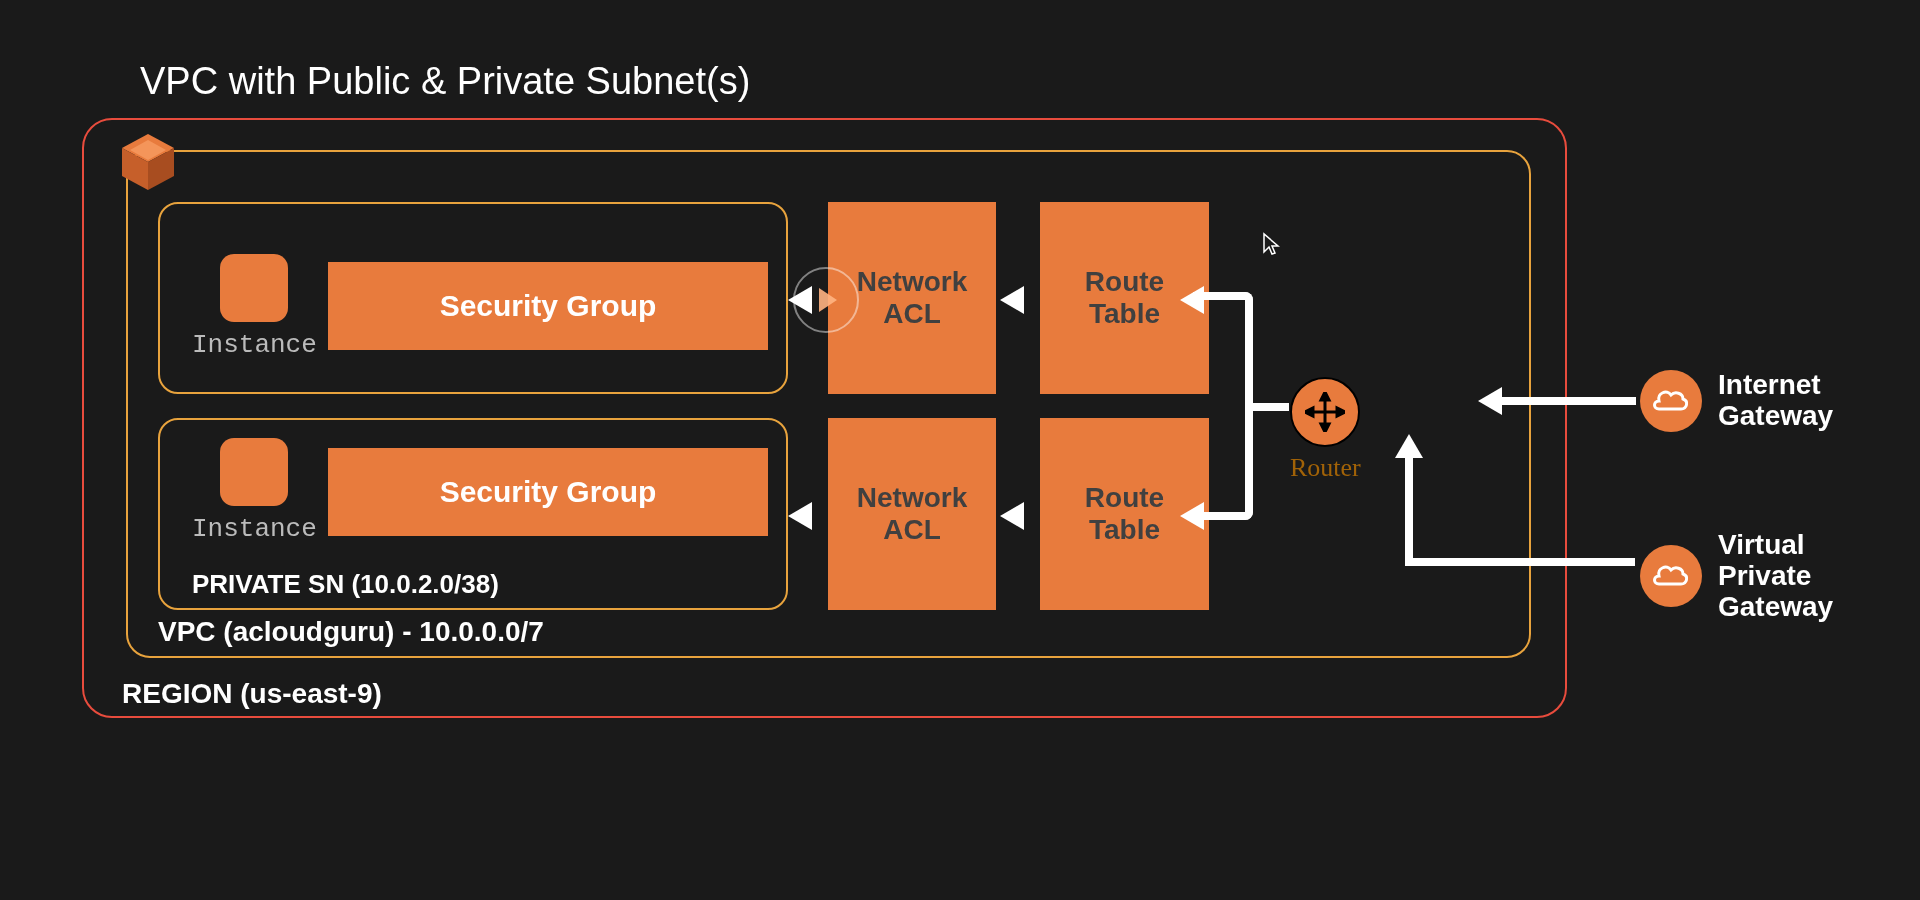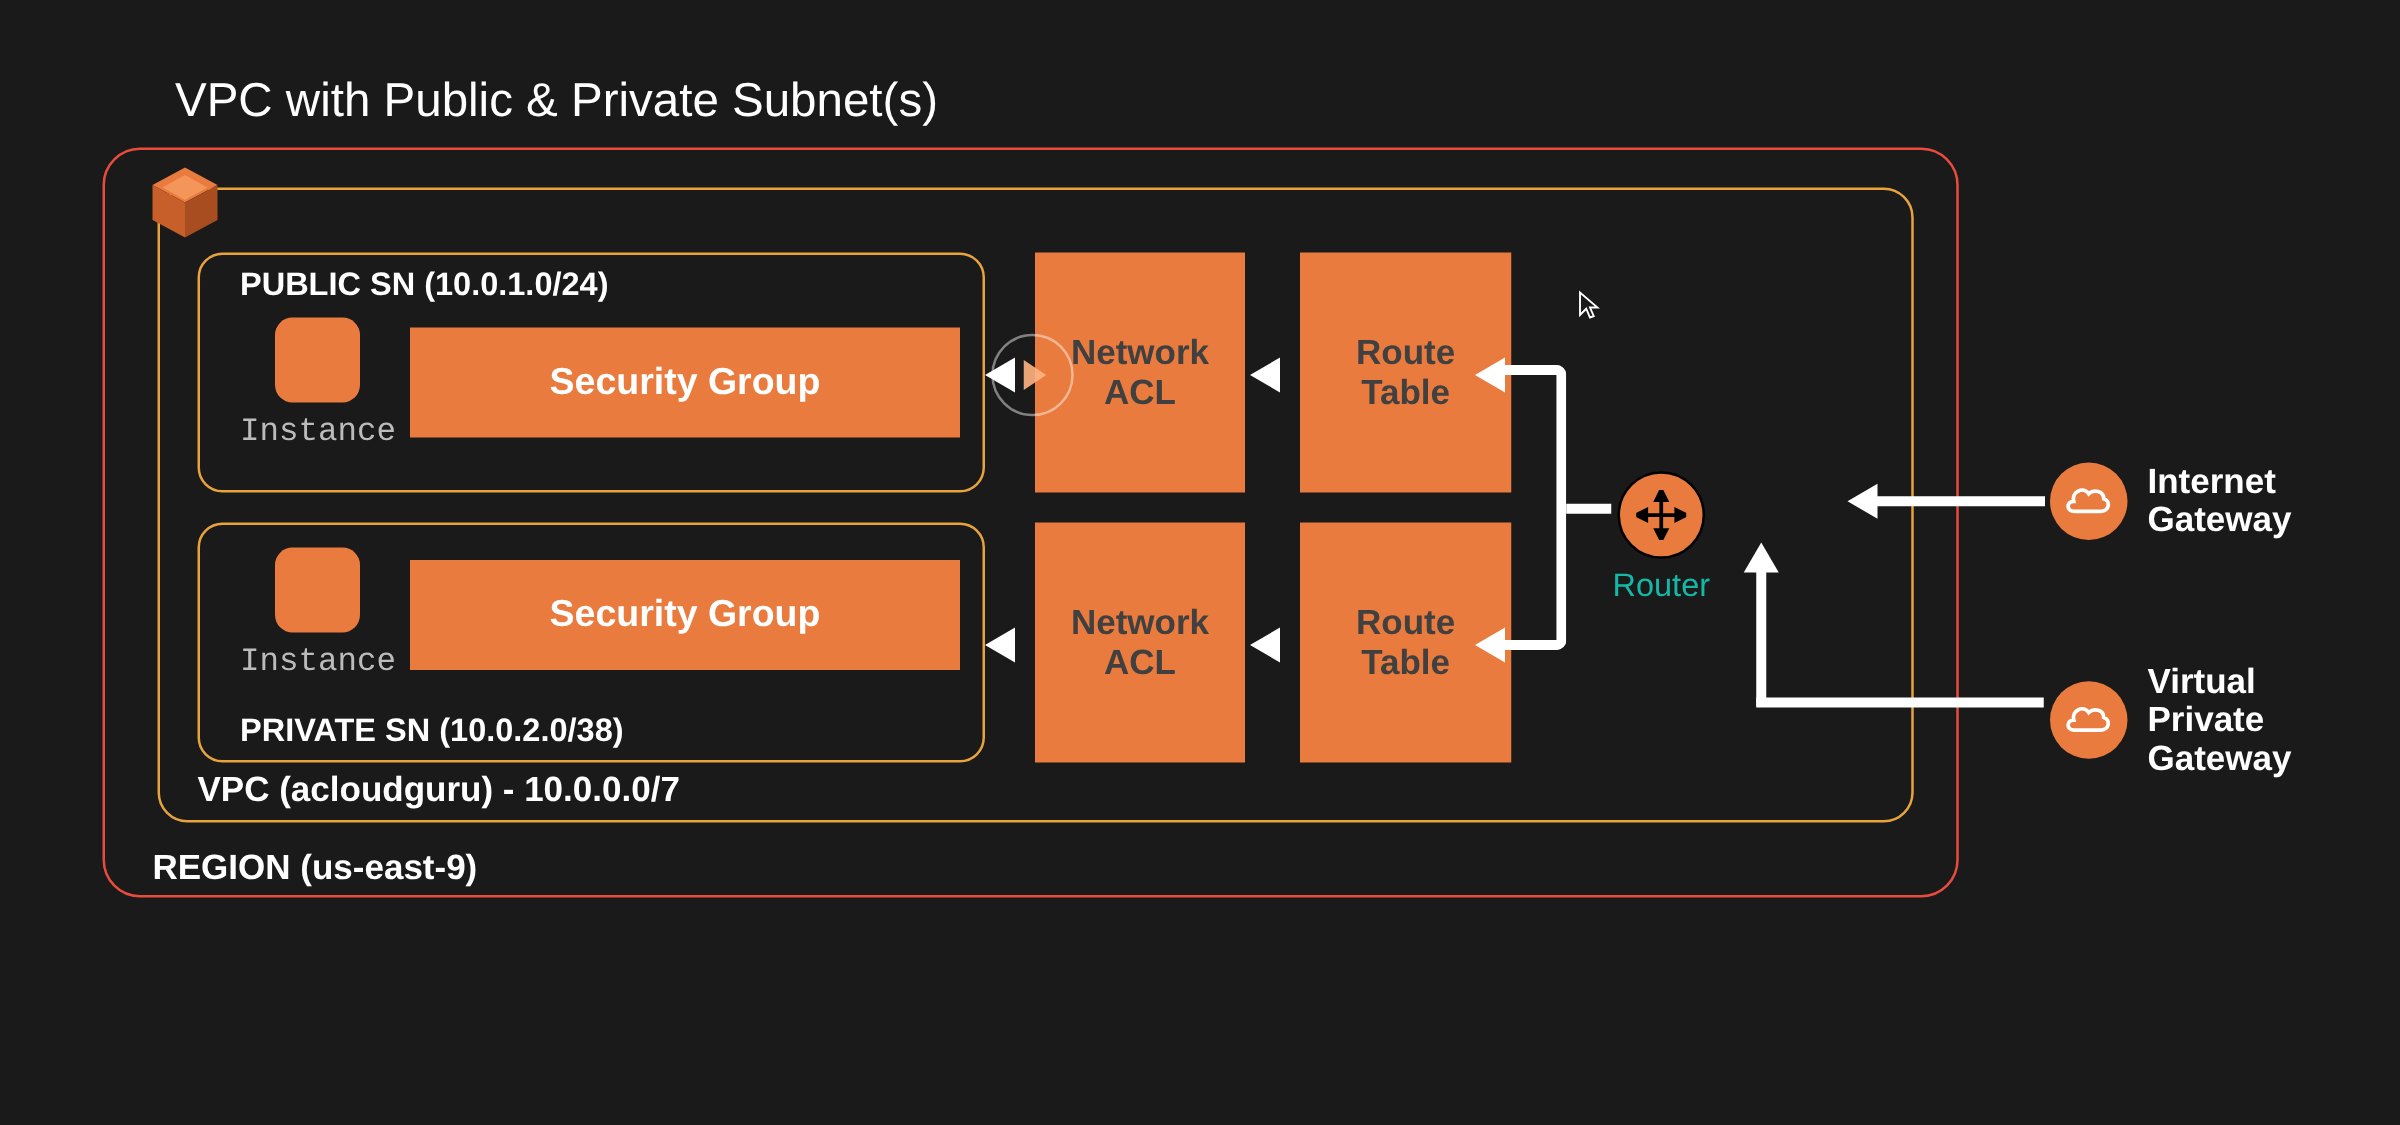--- a/index.html
+++ b/index.html
@@ -179,23 +179,23 @@
       background: #E87B3D;
       border: 2px solid #000;
       border-radius: 50%;
       margin: 0 auto 6px;
       display: flex;
       align-items: center;
       justify-content: center;
       position: relative;
     }
     .router-label {
-      font-family: Liberation Sans, sans-serif;
+      font-family: Liberation Serif, serif;
       font-size: 26px;
-      color: #14b8a6;
+      color: #a16207;
     }
     .bracket {
       position: absolute;
       border: 8px solid #fff;
       border-left: none;
       border-radius: 0 8px 8px 0;
     }
     .bracket-left {
       top: 140px;
       left: 1065px;
@@ -244,21 +244,20 @@
       <svg viewBox="0 0 64 64" width="64" height="64">
         <polygon points="32,4 58,18 32,32 6,18" fill="#E87B3D"></polygon>
         <polygon points="6,18 32,32 32,60 6,46" fill="#C65F2A"></polygon>
         <polygon points="58,18 32,32 32,60 58,46" fill="#A84D20"></polygon>
         <polygon points="32,10 50,20 32,30 14,20" fill="#F4955A"></polygon>
       </svg>
     </div>
     <div class="vpc-label">VPC (acloudguru) - 10.0.0.0/7</div>
 
     <div class="subnet-box subnet-public">
-      <div class="subnet-label">PUBLIC SN (10.0.1.0/24)</div>
       <div class="instance-wrap">
         <div class="instance-icon"></div>
         <div class="instance-label">Instance</div>
       </div>
       <div class="sg-box">Security Group</div>
     </div>
 
     <div class="subnet-box subnet-private">
       <div class="instance-wrap">
         <div class="instance-icon"></div>

